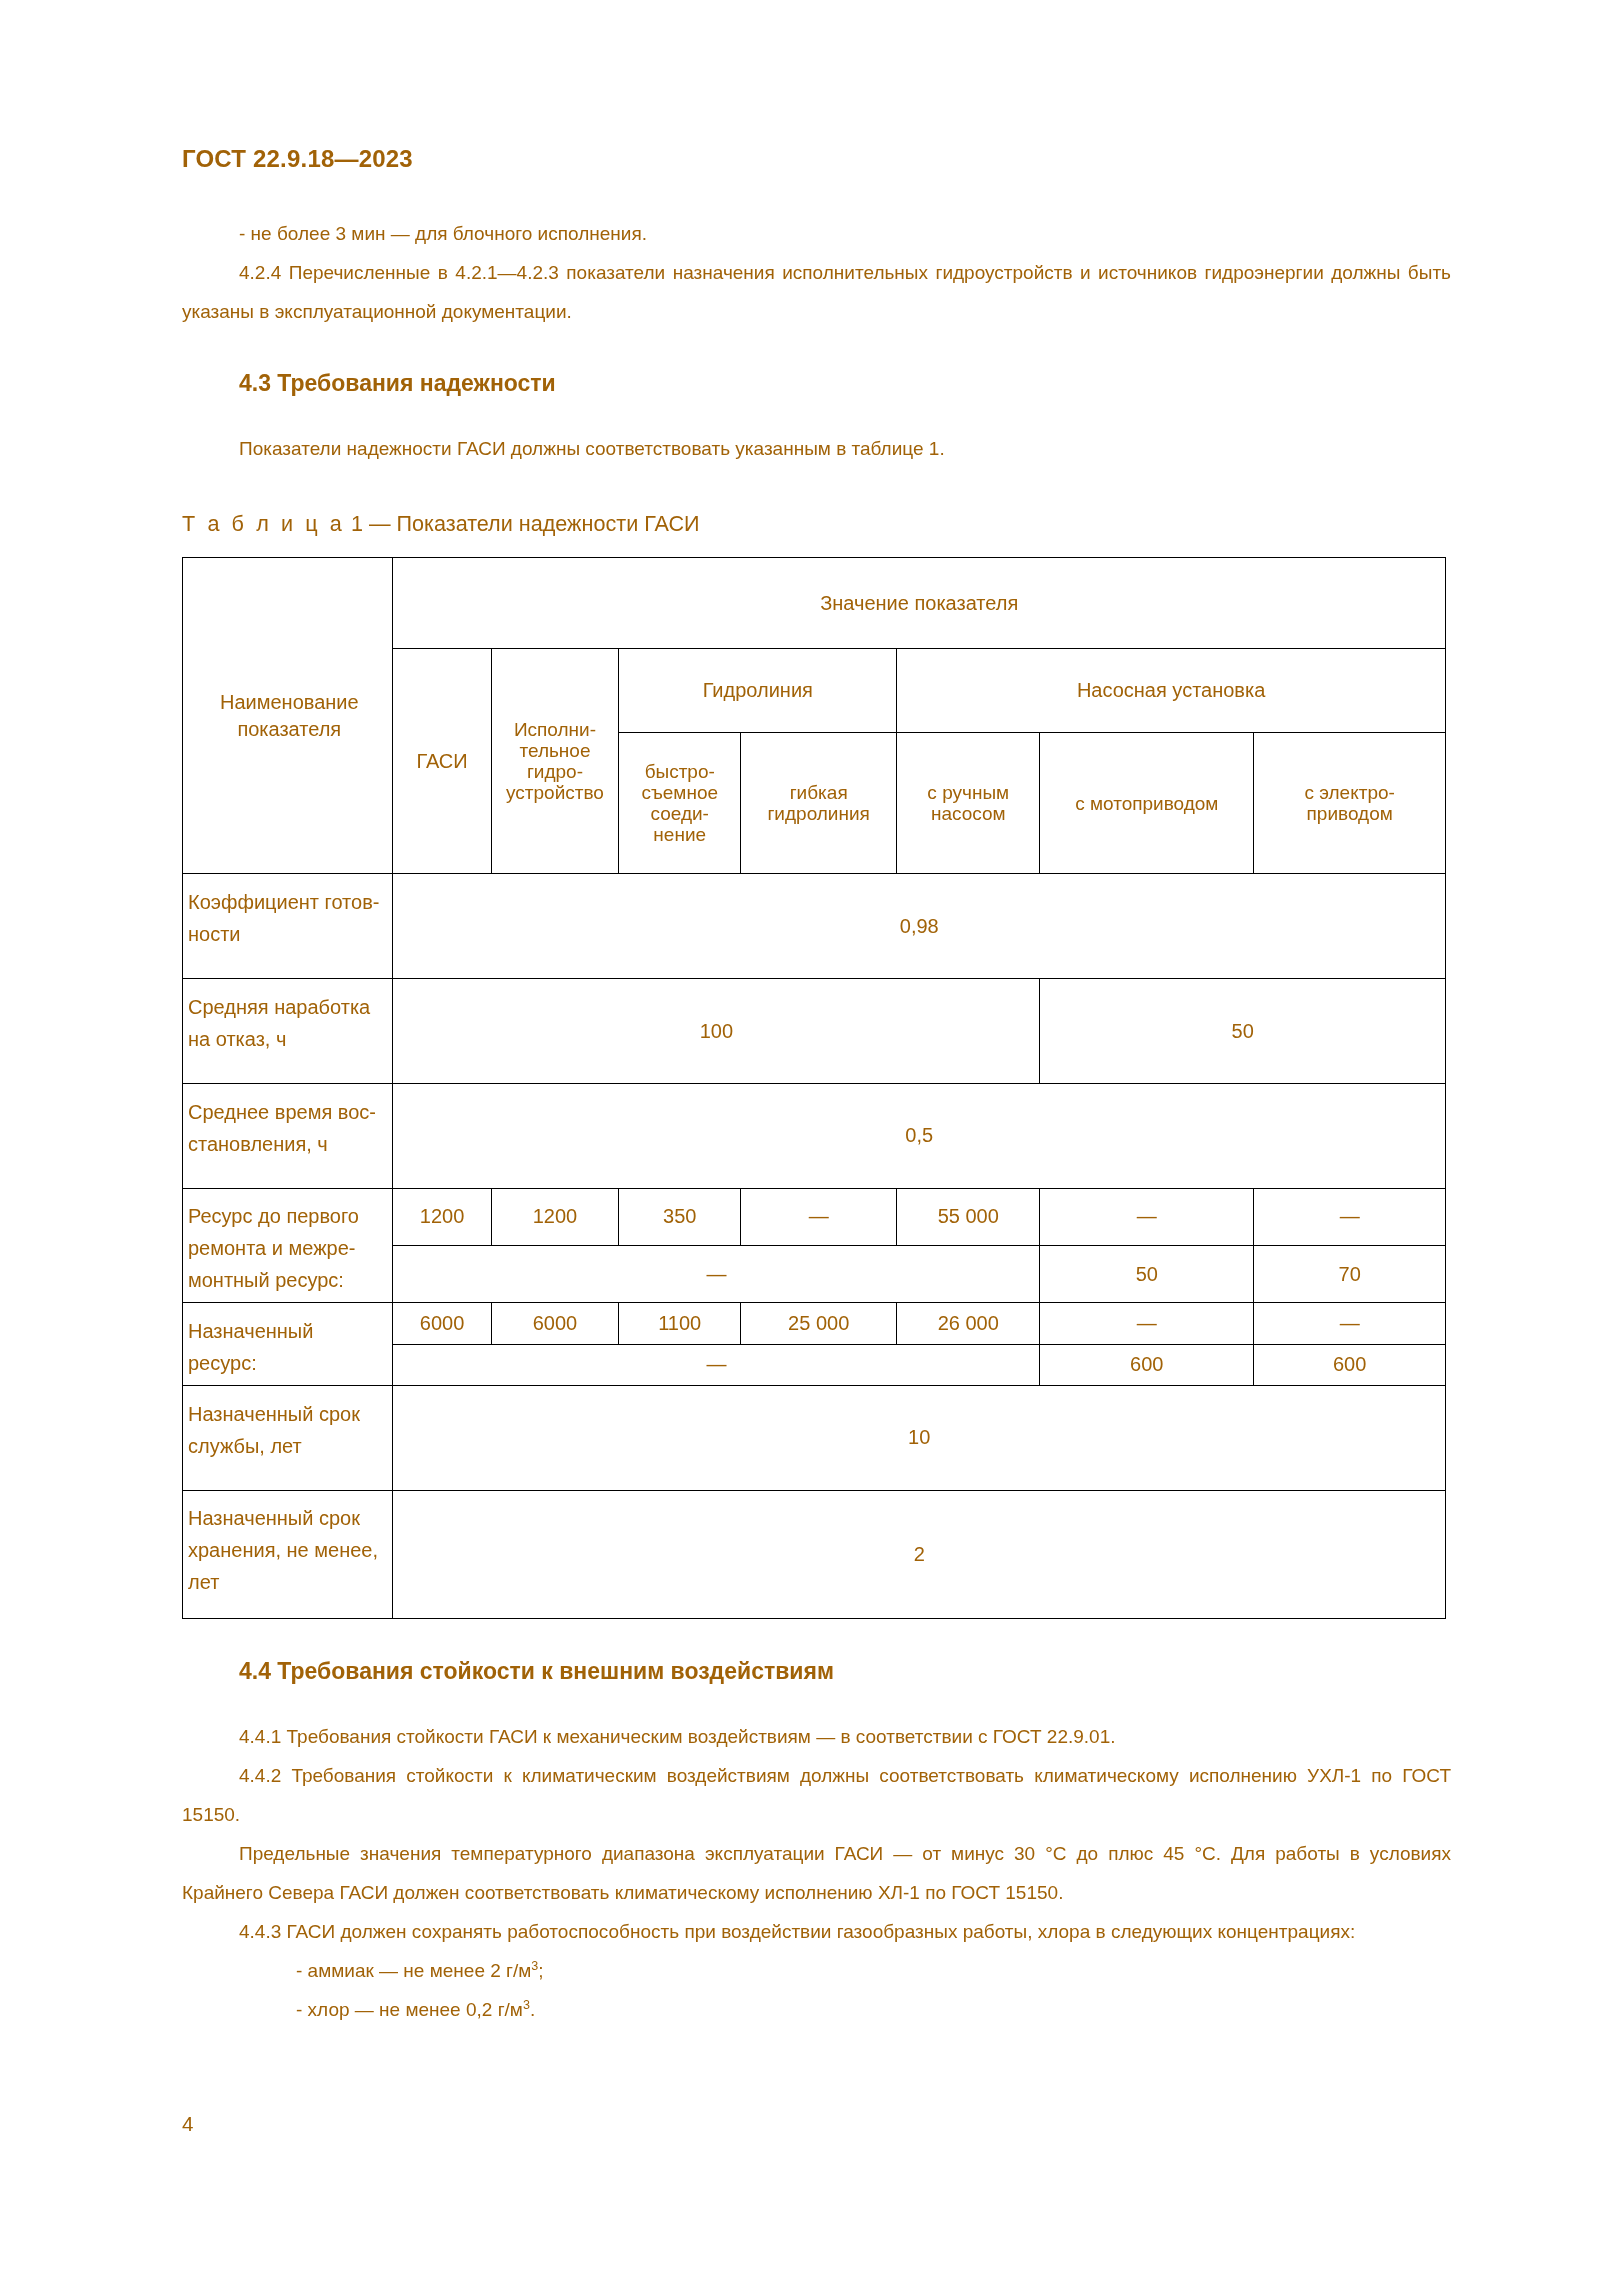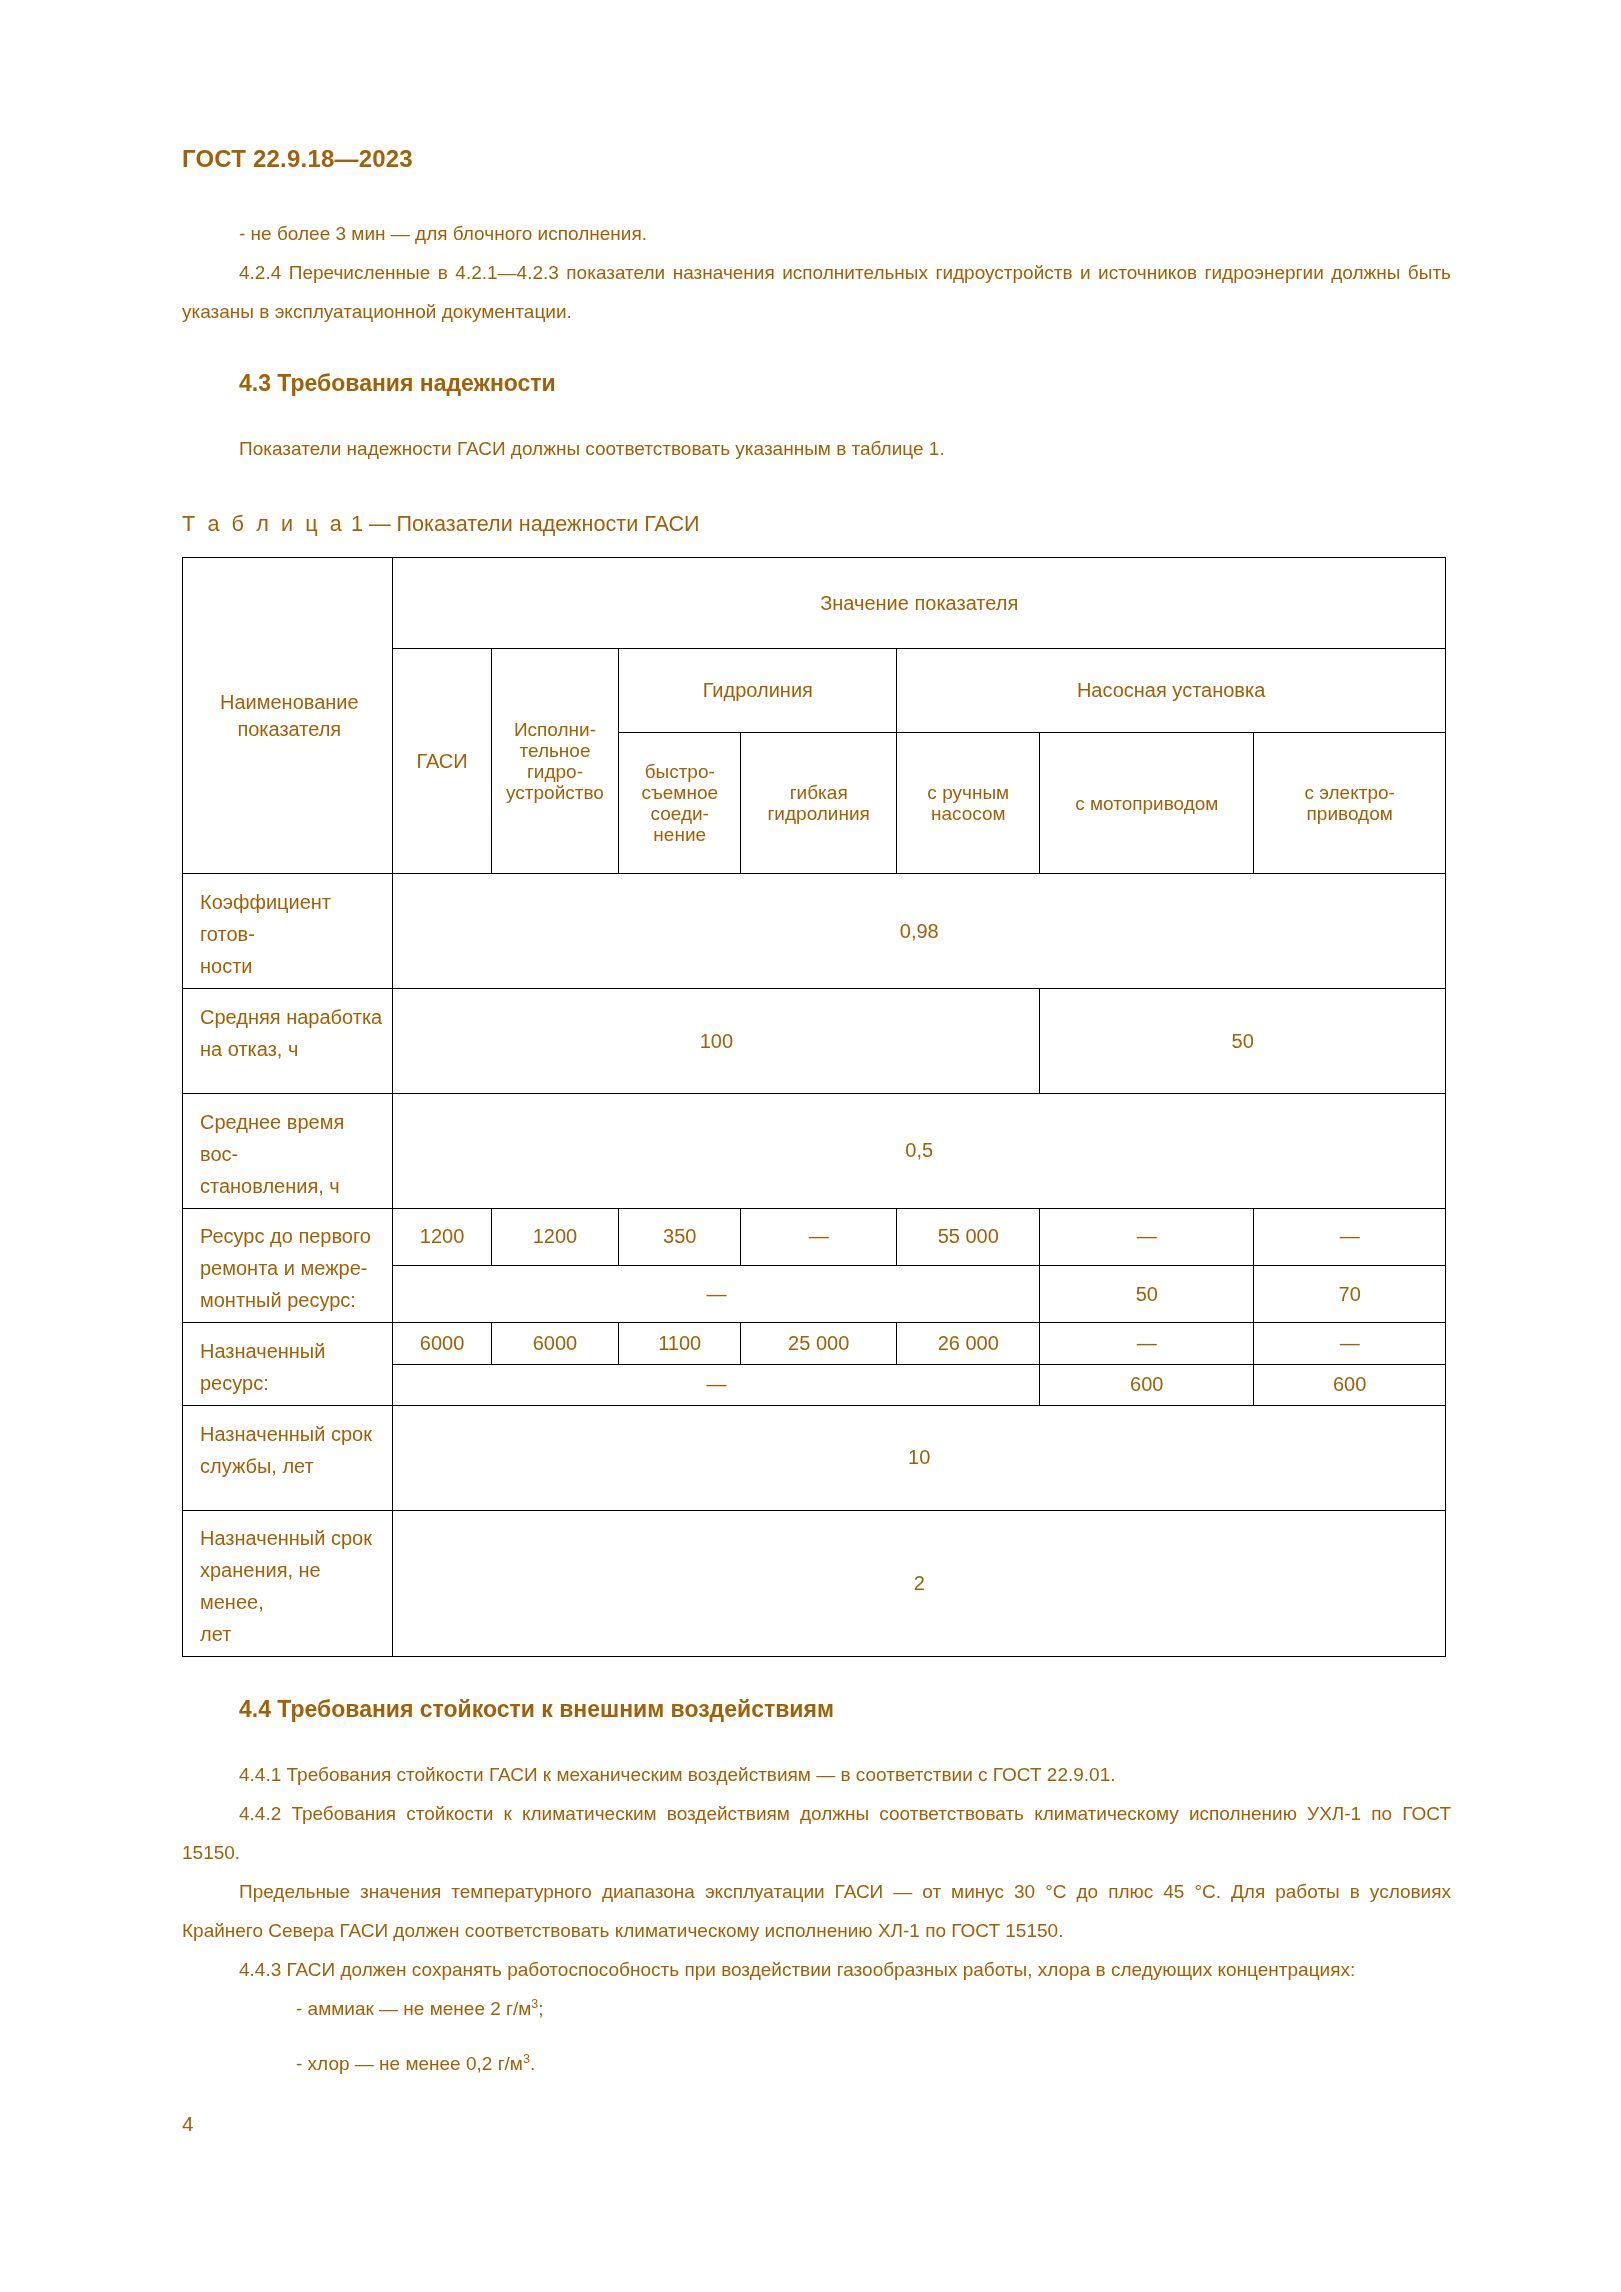--- a/index.html
+++ b/index.html
@@ -81,21 +81,21 @@
     text-align: center;
     word-wrap: break-word;
   }
   table.gost td.hdr-name {
     text-align: center;
     vertical-align: middle;
   }
   table.gost td.rowname {
     text-align: left;
     vertical-align: top;
-    padding-left: 17px;
+    padding-left: 5px;
     padding-top: 11.8px;
     line-height: 32px;
   }
   table.gost td.small {
     font-size: 19px;
     line-height: 21px;
   }
   table.gost td.nb-top { border-top: none; }
   table.gost td.val { vertical-align: middle; }
 
@@ -253,21 +253,21 @@
     <p class="para indent">4.4.2  Требования стойкости к климатическим воздействиям должны соответствовать климатическому исполнению УХЛ-1 по ГОСТ 15150.</p>
 
     <p class="para indent">Предельные значения температурного диапазона эксплуатации ГАСИ — от минус 30 °С до плюс 45 °С. Для работы в условиях Крайнего Севера ГАСИ должен соответствовать климатическому исполнению ХЛ-1 по ГОСТ 15150.</p>
 
     <p class="para indent">4.4.3  ГАСИ должен сохранять работоспособность при воздействии газообразных работы, хлора в следующих концентрациях:</p>
 
     <p class="para nojust" style="text-indent:114px;">
       <span>-  аммиак — не менее 2 г/м</span><sup>3</sup><span>;</span>
     </p>
 
-    <p class="para nojust" style="text-indent:114px;margin-top:16px;">
+    <p class="para nojust" style="text-indent:114px;">
       <span>-  хлор — не менее 0,2 г/м</span><sup>3</sup><span>.</span>
     </p>
 
   </div>
 
   <div class="footer-pageno">4</div>
 
 </div>
 
 

